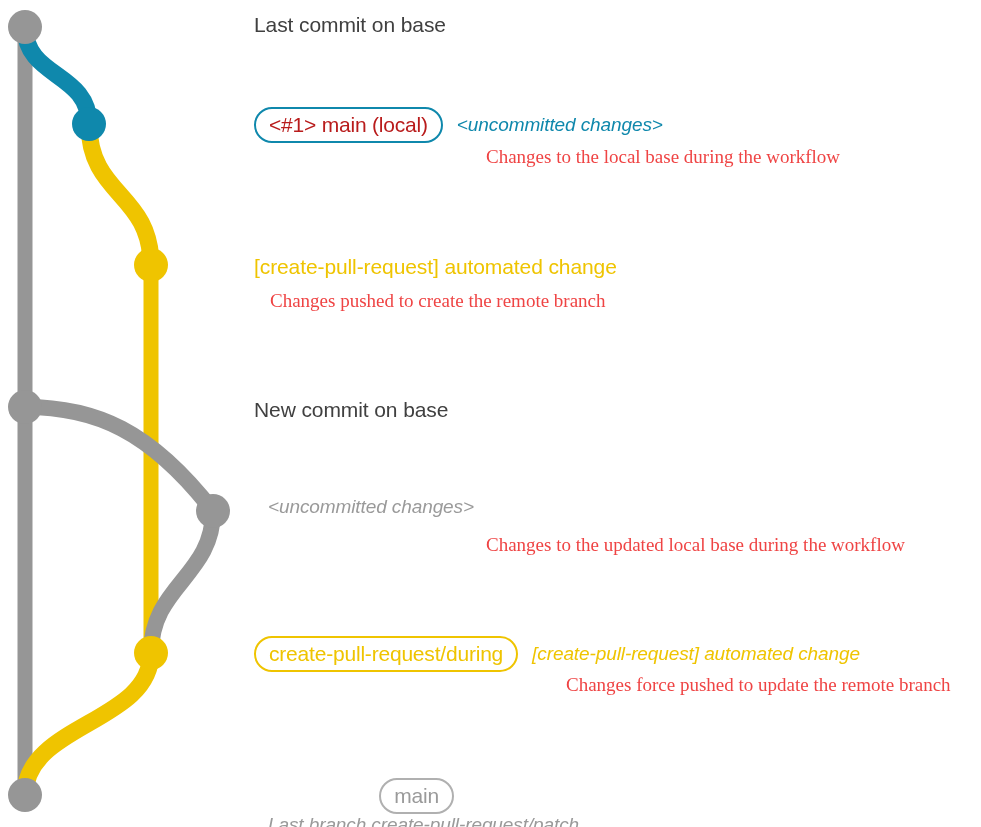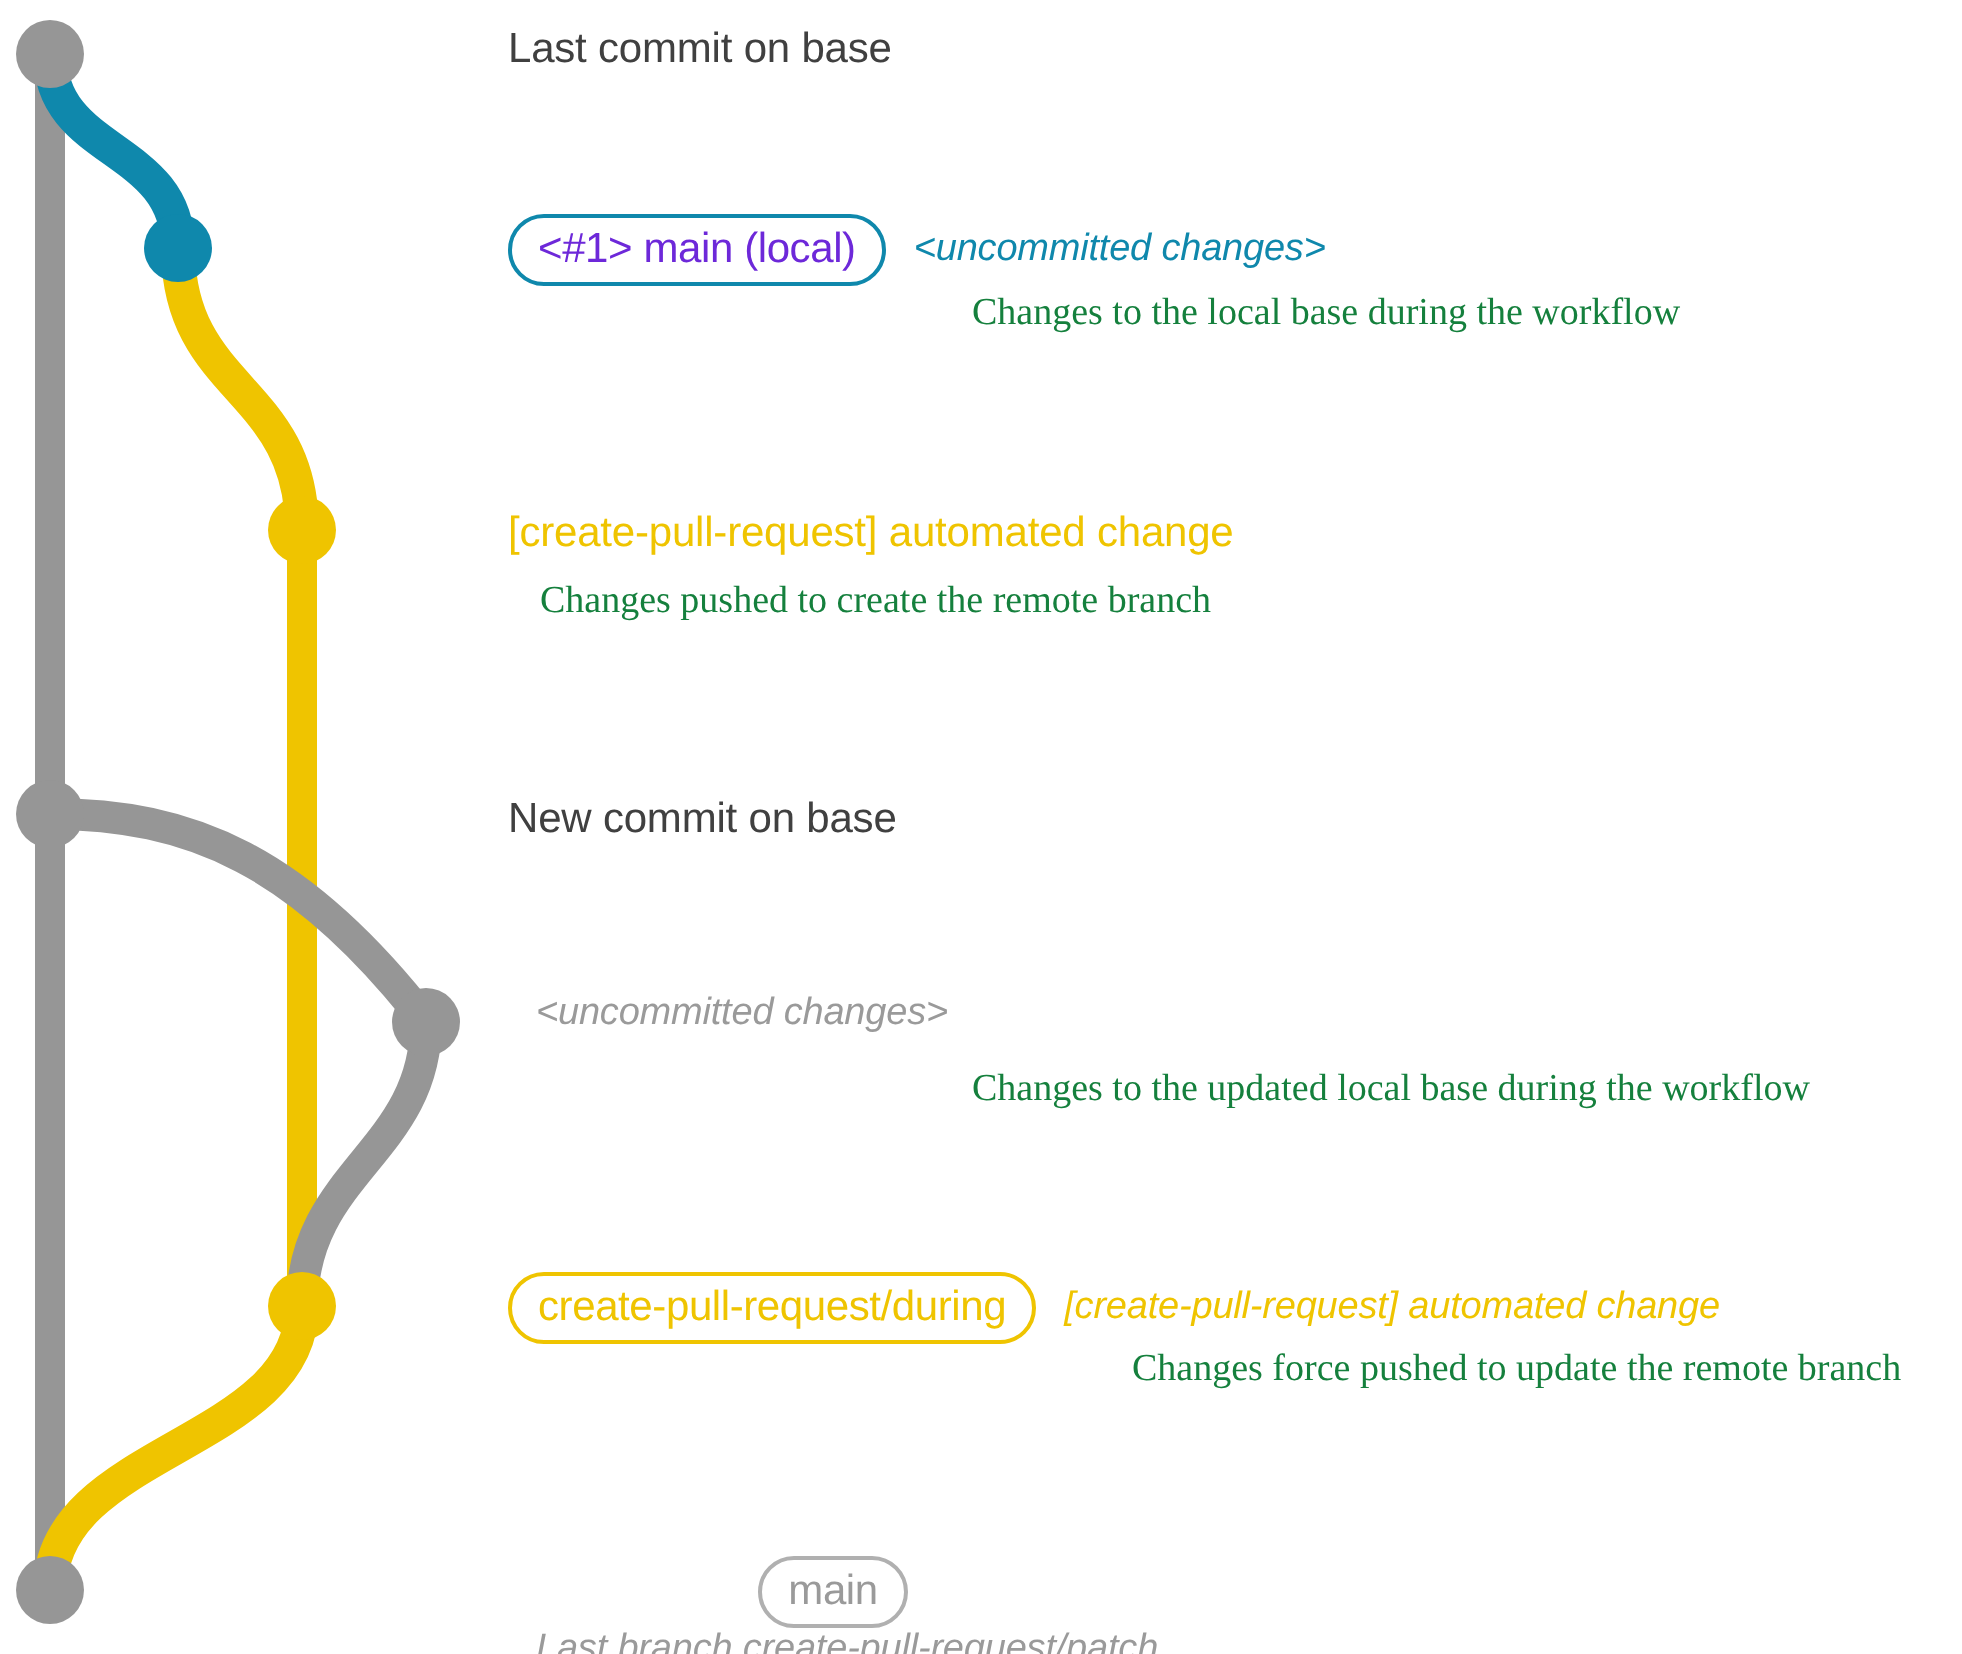--- a/index.html
+++ b/index.html
@@ -42,21 +42,21 @@
 
   
   .pill {
     display: inline-block;
     border: 2px solid #0f88ac;
     border-radius: 999px;
     padding: 5px 13px 6px;
     font-size: 21px;
     line-height: 1;
     letter-spacing: -0.2px;
-    color: #6d28d9;
+    color: #b91c1c;
     background: #ffffff;
     white-space: nowrap;
   }
   .pill.gray   { border-color: #b0b0b0; color: #9a9a9a; }
   .pill.yellow { border-color: #efc400; color: #efc400; }
 
   
   .pill-note {
     font-size: 19px;
     letter-spacing: -0.1px;
@@ -66,21 +66,21 @@
   }
   .pill-note.blue   { color: #0f88ac; }
   .pill-note.gray   { color: #9a9a9a; }
   .pill-note.yellow { color: #efc400; }
 
   
   .caption {
     position: absolute;
     font-family: "Liberation Serif", serif;
     font-size: 19px;
-    color: #15803d;
+    color: #ef4444;
     white-space: nowrap;
   }
 
   .pill-wrap { display: flex; align-items: center; }
 </style>
 </head>
 <body>
 
 <svg id="graph-svg" viewBox="0 0 981 827" aria-hidden="true">
 

